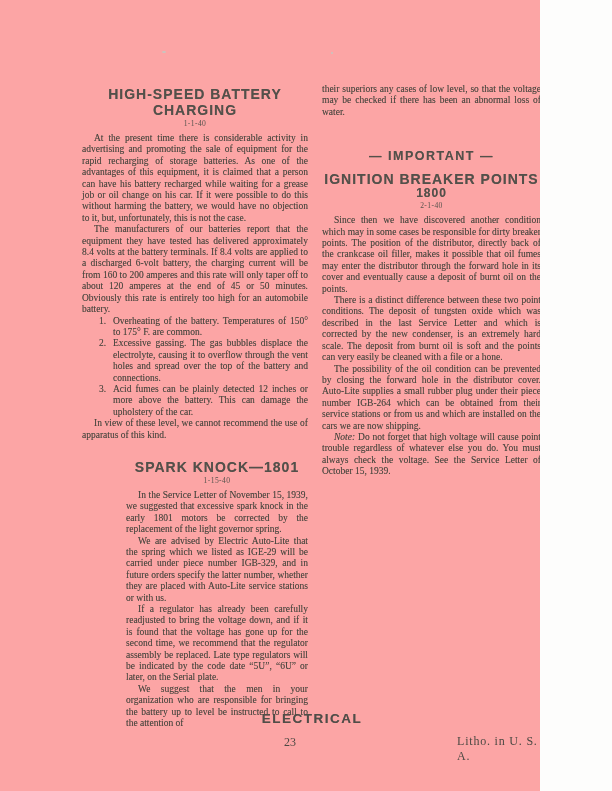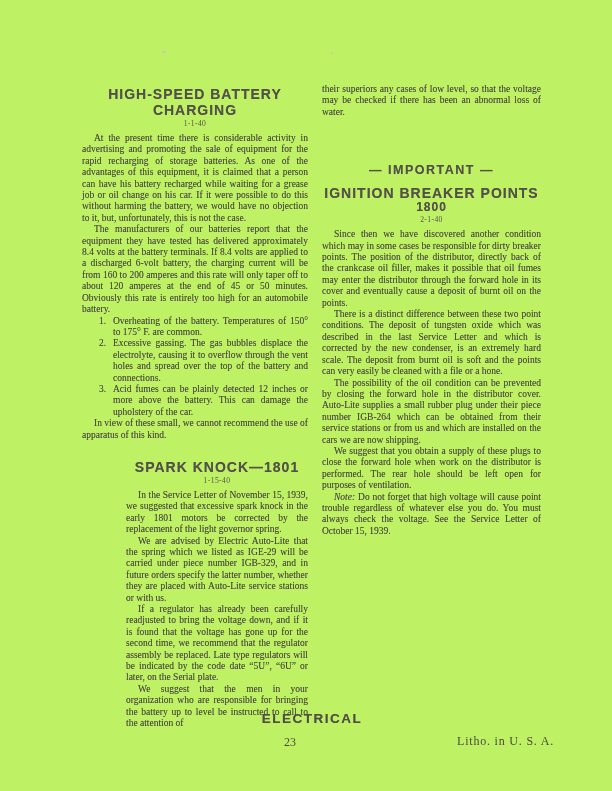--- a/index.html
+++ b/index.html
@@ -4,22 +4,22 @@
 <style>
   * { box-sizing: border-box; }
   html, body { margin: 0; padding: 0; }
   body {
     width: 612px; height: 791px;
     background: #fdfdfc;
     font-family: "Liberation Serif", serif;
   }
   .page {
     position: relative;
-    width: 612px; height: 791px;
-    background: #bef264;
+    width: 540px; height: 791px;
+    background: #fca5a5;
     color: #48453f;
     overflow: hidden;
   }
   .speck { position: absolute; background: #c8c6c0; border-radius: 50%; }
   .s1 { left: 162px; top: 51px; width: 4px; height: 2px; }
   .s2 { left: 331px; top: 52px; width: 2px; height: 2px; }
 
   .col { position: absolute; }
   .col-left  { left: 82px;  top: 86px; width: 226px; }
   .col-right { left: 322px; top: 84px; width: 219px; }
@@ -53,21 +53,21 @@
     text-shadow: 0 0 0.3px rgba(73,70,63,.45);
   }
   p.body.no-indent { text-indent: 0; }
   p.body.list-item {
     text-indent: 0;
     padding-left: 31px;
     position: relative;
   }
   p.body.list-item .num { position: absolute; left: 17px; }
   .section-spark { margin-top: 18px; margin-left: 44px; }
-  .section-important { margin-top: 44px; }
+  .section-important { margin-top: 30px; }
   .note-label { font-style: italic; margin-right: 3px; }
 
   .footer-electrical {
     position: absolute;
     left: 0; top: 711px; width: 624px;
     text-align: center;
     font-family: "Liberation Sans", sans-serif;
     font-weight: bold;
     font-size: 13.5px;
     letter-spacing: 1.5px;
@@ -104,21 +104,21 @@
       <p class="body">The manufacturers of our batteries report that the equipment they have tested has delivered approximately 8.4 volts at the battery terminals. If 8.4 volts are applied to a discharged 6-volt battery, the charging current will be from 160 to 200 amperes and this rate will only taper off to about 120 amperes at the end of 45 or 50 minutes. Obviously this rate is entirely too high for an automobile battery.</p>
       <p class="body list-item">
         <span class="num">1.</span><span>Overheating of the battery. Temperatures of 150° to 175° F. are common.</span>
       </p>
       <p class="body list-item">
         <span class="num">2.</span><span>Excessive gassing. The gas bubbles displace the electrolyte, causing it to overflow through the vent holes and spread over the top of the battery and connections.</span>
       </p>
       <p class="body list-item">
         <span class="num">3.</span><span>Acid fumes can be plainly detected 12 inches or more above the battery. This can damage the upholstery of the car.</span>
       </p>
-      <p class="body">In view of these small, we cannot recommend the use of apparatus of this kind.</p>
+      <p class="body">In view of these level, we cannot recommend the use of apparatus of this kind.</p>
     </section>
 
     <section class="section-spark">
       <div class="headline">SPARK KNOCK—1801</div>
       <div class="dateline">1-15-40</div>
       <p class="body">In the Service Letter of November 15, 1939, we suggested that excessive spark knock in the early 1801 motors be corrected by the replacement of the light governor spring.</p>
       <p class="body">We are advised by Electric Auto-Lite that the spring which we listed as IGE-29 will be carried under piece number IGB-329, and in future orders specify the latter number, whether they are placed with Auto-Lite service stations or with us.</p>
       <p class="body">If a regulator has already been carefully readjusted to bring the voltage down, and if it is found that the voltage has gone up for the second time, we recommend that the regulator assembly be replaced. Late type regulators will be indicated by the code date “5U”, “6U” or later, on the Serial plate.</p>
       <p class="body">We suggest that the men in your organization who are responsible for bringing the battery up to level be instructed to call to the attention of</p>
     </section>
@@ -128,21 +128,20 @@
     <p class="body no-indent">their superiors any cases of low level, so that the voltage may be checked if there has been an abnormal loss of water.</p>
 
     <section class="section-important">
       <div class="headline important">— IMPORTANT —</div>
       <div class="headline">IGNITION BREAKER POINTS</div>
       <div class="headline model">1800</div>
       <div class="dateline">2-1-40</div>
       <p class="body">Since then we have discovered another condition which may in some cases be responsible for dirty breaker points. The position of the distributor, directly back of the crankcase oil filler, makes it possible that oil fumes may enter the distributor through the forward hole in its cover and eventually cause a deposit of burnt oil on the points.</p>
       <p class="body">There is a distinct difference between these two point conditions. The deposit of tungsten oxide which was described in the last Service Letter and which is corrected by the new condenser, is an extremely hard scale. The deposit from burnt oil is soft and the points can very easily be cleaned with a file or a hone.</p>
       <p class="body">The possibility of the oil condition can be prevented by closing the forward hole in the distributor cover. Auto-Lite supplies a small rubber plug under their piece number IGB-264 which can be obtained from their service stations or from us and which are installed on the cars we are now shipping.</p>
-      <p class="body">We suggest that you obtain a supply of these plugs to close the forward hole when work on the distributor is performed. The rear hole should be left open for purposes of ventilation.</p>
       <p class="body">
         <span class="note-label">Note:</span><span>Do not forget that high voltage will cause point trouble regardless of whatever else you do. You must always check the voltage. See the Service Letter of October 15, 1939.</span>
       </p>
     </section>
   </div>
 
   <div class="footer-electrical">ELECTRICAL</div>
   <div class="page-number">23</div>
   <div class="litho">Litho. in U. S. A.</div>
 </div>

